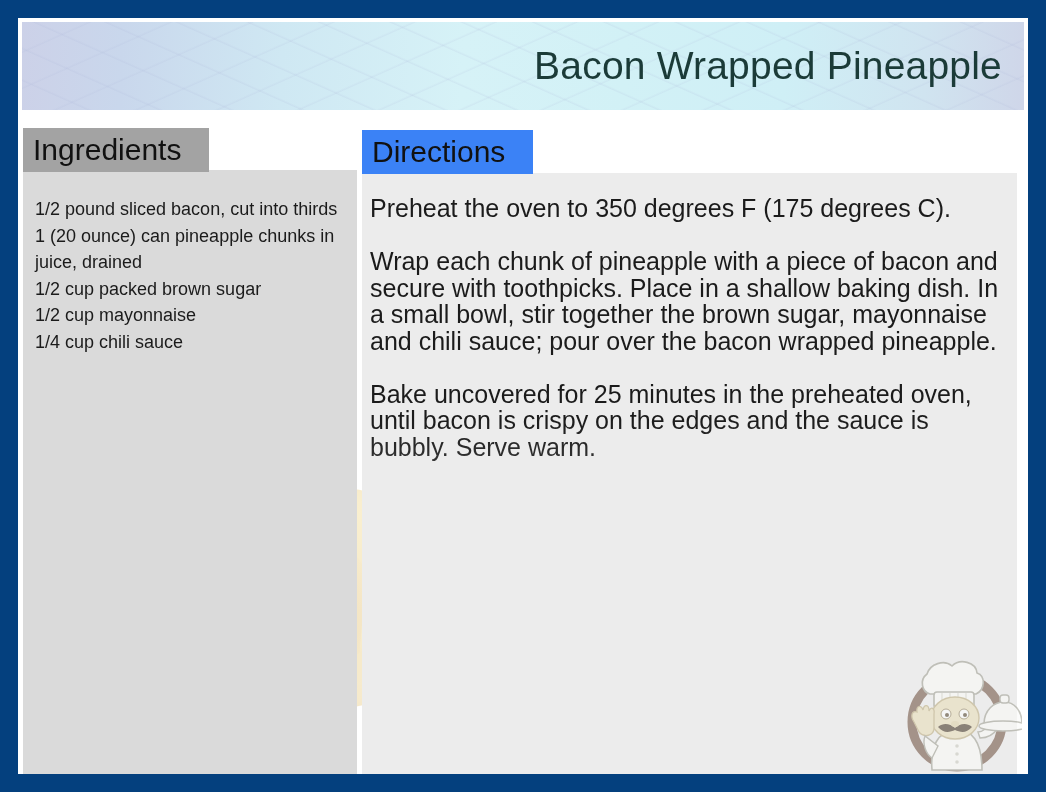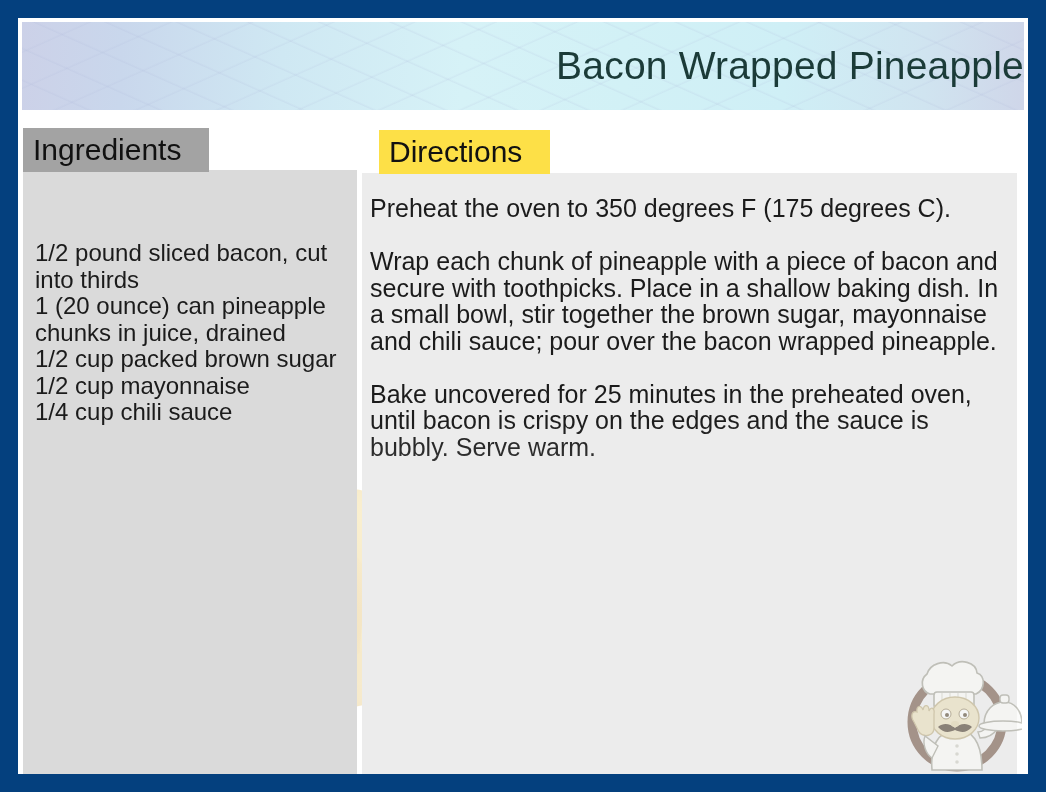--- a/index.html
+++ b/index.html
@@ -110,20 +110,21 @@
       linear-gradient(92deg, #ccd1e8 0%, #c9d7ec 10%, #cfe8f3 26%, #d6f2f7 44%, #d2f1f6 60%, #cfeff6 76%, #d0e4f0 90%, #cfd6e9 100%);
     display: flex;
     align-items: center;
     justify-content: flex-end;
   }
   #banner-title {
     font-size: 39px;
     font-weight: 400;
     color: #1b3b38;
     letter-spacing: 0.2px;
+    padding-right: 22px;
     white-space: nowrap;
     text-align: center;
   }
 
   
   .panel-tab {
     position: absolute;
     z-index: 6;
     background: #e4e4e4;
     font-size: 30px;
@@ -144,33 +145,31 @@
   }
   #ingredients-body {
     left: 5px;
     top: 152px;
     width: 334px;
     height: 604px;
     background: #dadada;
     padding: 26px 12px 0 12px;
   }
   #ingredients-list {
-    font-size: 24px;
+    font-size: 18px;
     line-height: 26.5px;
     color: #1b1b1b;
     white-space: pre-wrap;
-    margin-top: 44px;
   }
 
   
   #directions-tab {
     left: 344px;
     top: 112px;
-    background: #fde047;
-    margin-left: 17px;
+    background: #3b82f6;
   }
   #directions-body {
     left: 344px;
     top: 155px;
     width: 655px;
     height: 601px;
     background: #ececec;
     padding: 22px 14px 0 8px;
   }
   #directions-text {

